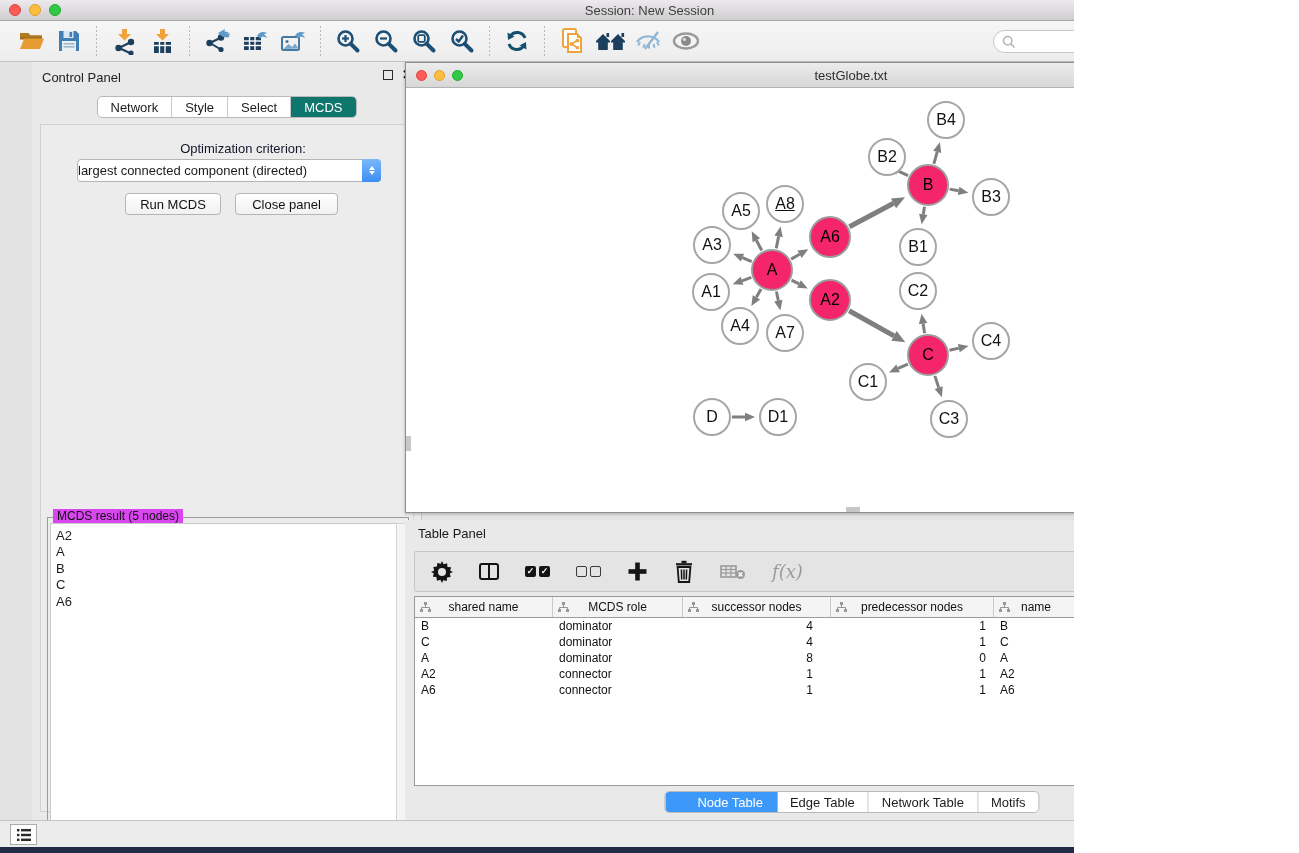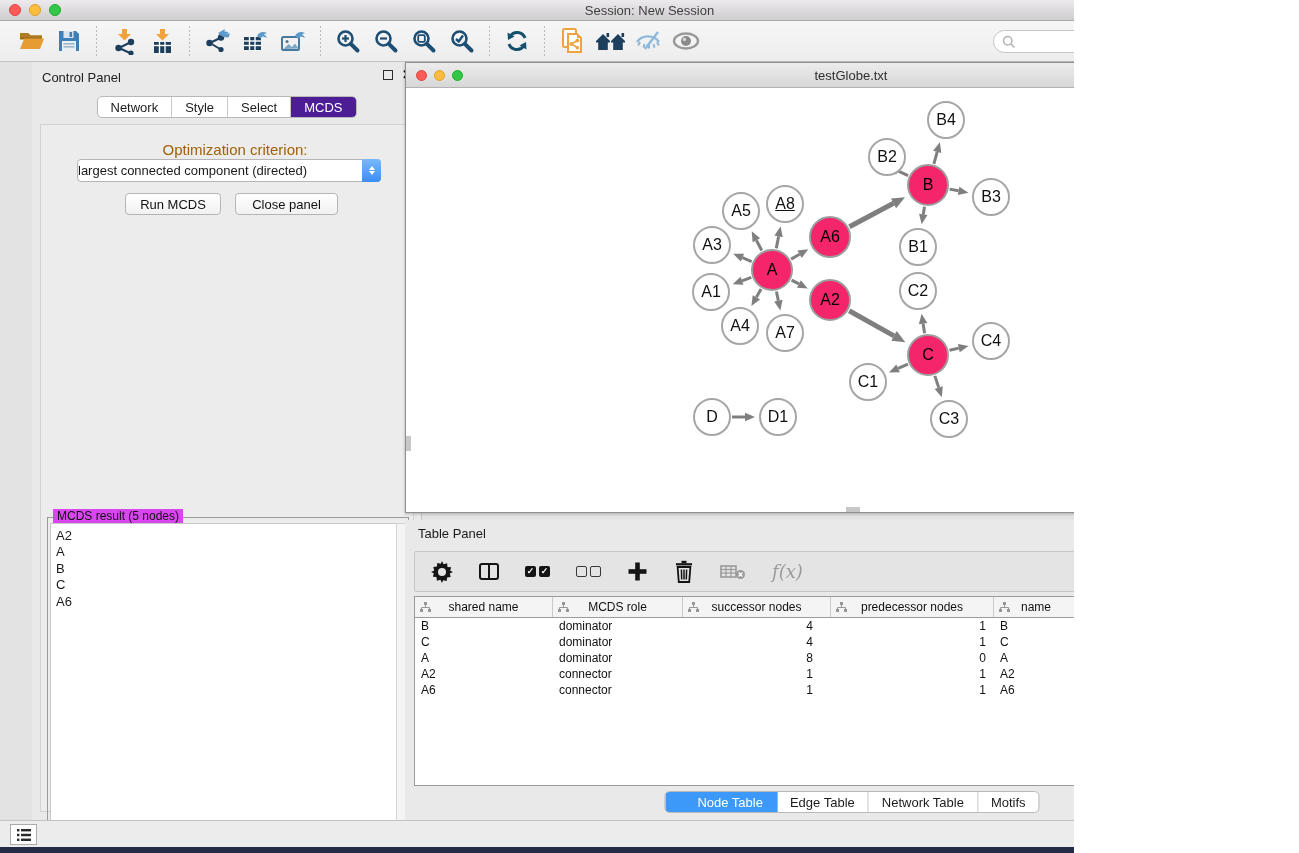--- a/index.html
+++ b/index.html
@@ -41,21 +41,21 @@
   .close-x { font-size:13px; font-weight:bold; color:#111; line-height:10px; }
 
   .seg { display:flex; background:#fff; border:1px solid #b9b9b9; border-radius:5px; overflow:hidden; height:22px; font-size:13px; }
   .seg-item { padding:0 13px; display:flex; align-items:center; border-right:1px solid #c9c9c9; color:#1c1c1c; cursor:default; }
   .seg-item:last-child { border-right:none; }
   .seg-item.active { background:#3d99f9; color:#fff; border-right-color:#3d99f9; }
   #cp-tabs { position:absolute; left:50%; transform:translateX(-50%); top:34px; }
 
   .cp-body { position:absolute; left:8px; top:62px; width:374px; height:688px;
     background:#ececec; border:1px solid #d2d2d2; }
-  .opt-label { position:absolute; left:8px; width:100%; top:16px; text-align:center; font-size:15px; color:#a16207; }
+  .opt-label { position:absolute; left:16px; width:100%; top:16px; text-align:center; font-size:13px; color:#0f172a; }
   .dropdown { position:absolute; left:36px; top:34px; width:304px; height:23px; background:#fff;
     border:1px solid #b5b5b5; border-radius:4px; display:flex; align-items:center; }
   .dropdown-text { flex:1; font-size:13px; white-space:nowrap; overflow:hidden; }
   .dropdown-stepper { width:19px; height:23px; margin-right:-1px; border-radius:0 4px 4px 0;
     background:linear-gradient(#79b9fb,#3c8df5); display:flex; flex-direction:column;
     align-items:center; justify-content:center; gap:1px; }
   .dropdown-stepper .tri-up { width:0;height:0;border-left:3.5px solid transparent;border-right:3.5px solid transparent;border-bottom:4.5px solid #fff; }
   .dropdown-stepper .tri-dn { width:0;height:0;border-left:3.5px solid transparent;border-right:3.5px solid transparent;border-top:4.5px solid #fff; }
   .btn { position:absolute; height:22px; background:linear-gradient(#ffffff,#f1f1f1);
     border:1px solid #b5b5b5; border-radius:4px; font-size:13px; color:#111;
@@ -314,21 +314,21 @@
       <span class="ph-title">Control Panel</span>
       <span class="ph-icons">
         <span class="float-box"></span>
         <span class="close-x">✕</span>
       </span>
     </div>
     <div class="seg" id="cp-tabs">
         <span class="seg-item">Network</span>
         <span class="seg-item">Style</span>
         <span class="seg-item">Select</span>
-        <span class="seg-item active" style="background: #4c1d95;">MCDS</span>
+        <span class="seg-item active" style="background: #0f766e;">MCDS</span>
       </div>
     <div class="cp-body">
       <div class="opt-label">Optimization criterion:</div>
       <div class="dropdown">
         <span class="dropdown-text">largest connected component (directed)</span>
         <span class="dropdown-stepper">
             <span class="tri-up"></span>
             <span class="tri-dn"></span>
           </span>
       </div>

